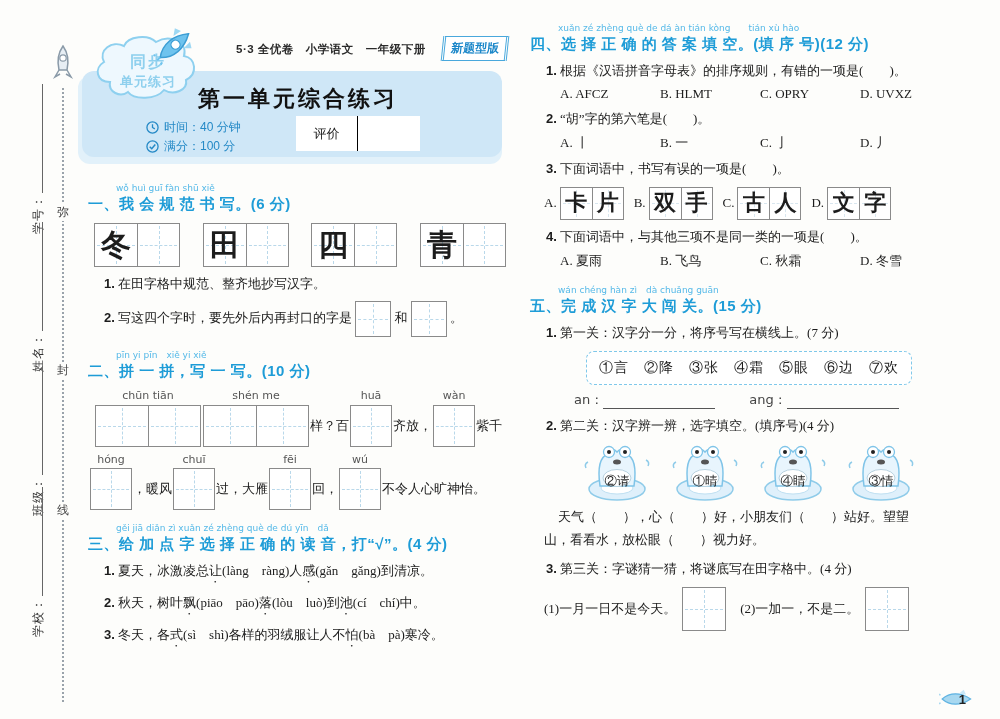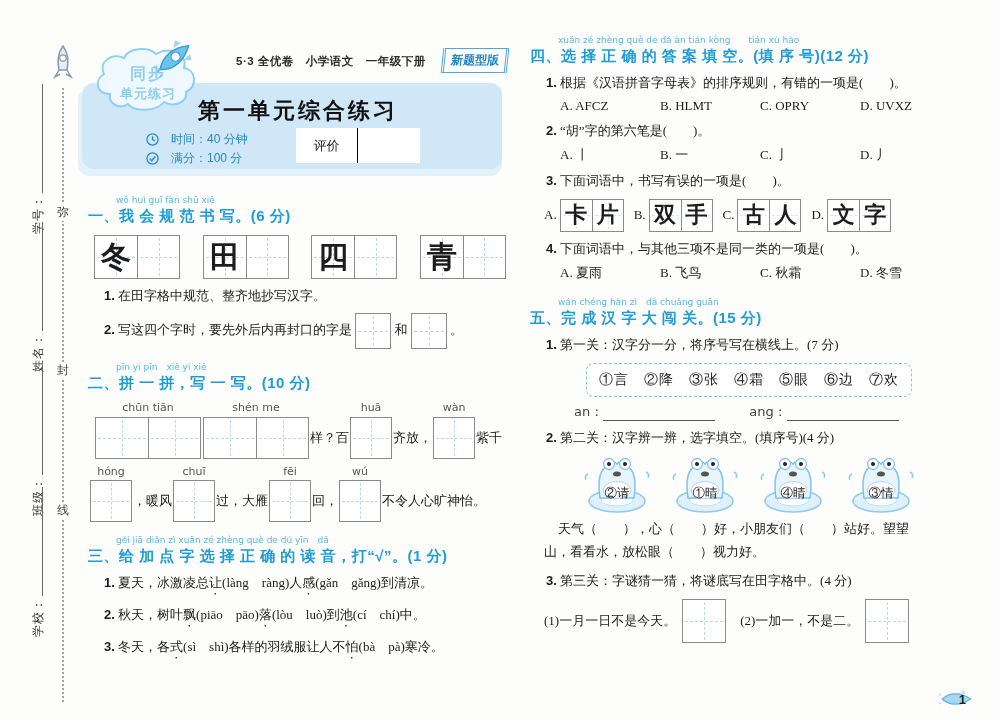--- a/index.html
+++ b/index.html
@@ -9,37 +9,37 @@
 
   
   .seal-line { position:absolute; left:62px; top:88px; height:614px; border-left:2px dotted #9aa3ab; }
   .seal-char { position:absolute; left:53px; width:20px; text-align:center; font-size:12px; color:#444; background:#fdfdfb; }
   .m-field { position:absolute; left:-37px; width:150px; height:18px; transform:rotate(-90deg);
              display:flex; align-items:center; font-size:12px; color:#333; letter-spacing:1px; }
   .m-blank { flex:1; border-bottom:1px solid #666; height:55%; margin-left:2px; }
   .m-rocket { position:absolute; left:50px; top:44px; width:26px; height:40px; }
 
   
-  .col { position:absolute; top:36px; }
+  .col { position:absolute; top:24px; }
   #col-left  { left:88px;  width:420px; }
   #col-right { left:530px; width:438px; }
 
   
   .header-wrap { position:relative; height:150px; }
   .panel-back { position:absolute; left:-10px; top:52px; width:424px; height:88px; background:#e2f1fa; border-radius:12px; }
   .panel { position:absolute; left:-6px; top:47px; width:420px; height:86px; background:#cfe7f7; border-radius:12px; }
   .meta-row { position:absolute; left:148px; top:18px; font-family:"Liberation Sans", sans-serif;
               font-size:11.5px; font-weight:bold; color:#2b2b2b; letter-spacing:0.5px; }
   .edition-badge { position:absolute; right:0; top:12px; padding:3px 6px; font-size:12px; font-weight:bold;
               color:#1b87c9; background:#fff; border-top:1px solid #49a8dc; border-bottom:1px solid #49a8dc;
               border-left:3px double #49a8dc; border-right:3px double #49a8dc; transform:skewX(-6deg); }
   .paper-title { position:absolute; left:0; top:60px; width:100%; text-align:center; font-size:22px;
               font-weight:bold; letter-spacing:3px; color:#111; font-family:"Liberation Sans", sans-serif; }
   .meta-block { position:absolute; left:58px; top:94px; font-size:12px; color:#2489c6; font-family:"Liberation Sans", sans-serif; }
-  .meta-line { display:flex; align-items:center; height:19px;gap:7px; }
+  .meta-line { display:flex; align-items:center; height:19px; }
   .meta-line svg { margin-right:5px; }
   .eval-box { position:absolute; left:208px; top:92px; width:124px; height:35px; background:#fff; display:flex; }
   .eval-cell-label { width:62px; border-right:1px solid #000000; display:flex; align-items:center; justify-content:center; font-size:13px; color:#222; }
   .eval-cell-blank { flex:1; }
   .cloud { position:absolute; left:2px; top:6px; width:112px; height:74px; }
   .cloud-text { position:absolute; left:10px; top:22px; width:96px; text-align:center;
               color:#8fd0ee; font-weight:bold; font-family:"Liberation Sans", sans-serif; }
   .cloud-text .l1 { font-size:16px; letter-spacing:2px;font-family:Liberation Serif, serif; }
   .cloud-text .l2 { font-size:13px; letter-spacing:1px; }
   .cloud-rocket { position:absolute; left:62px; top:-4px; width:44px; height:40px; transform:rotate(-40deg); }
@@ -292,21 +292,21 @@
           <span class="tzg">
               <span class="cell"></span>
             </span>
         </span>
         <span class="txt">不令人心旷神怡。</span>
       </div>
     </div>
 
     <div class="sec" style="margin-top:14px">
       <span class="pinyin">gěi jiā diǎn zì xuǎn zé zhèng què de dú yīn　dǎ</span>
-      <div class="sec-h">三、给 加 点 字 选 择 正 确 的 读 音，打“√”。(1 分)</div>
+      <div class="sec-h">三、给 加 点 字 选 择 正 确 的 读 音，打“√”。(4 分)</div>
       <div class="q">
         <b>1.</b>
         <span>夏天，冰激凌总</span><span class="dot">让</span><span>(làng　ràng)人</span><span class="dot">感</span><span>(gǎn　gǎng)到清凉。</span>
       </div>
       <div class="q">
         <b>2.</b>
         <span>秋天，树叶</span><span class="dot">飘</span><span>(piāo　pāo)</span><span class="dot">落</span><span>(lòu　luò)到</span><span class="dot">池</span><span>(cí　chí)中。</span>
       </div>
       <div class="q">
         <b>3.</b>

